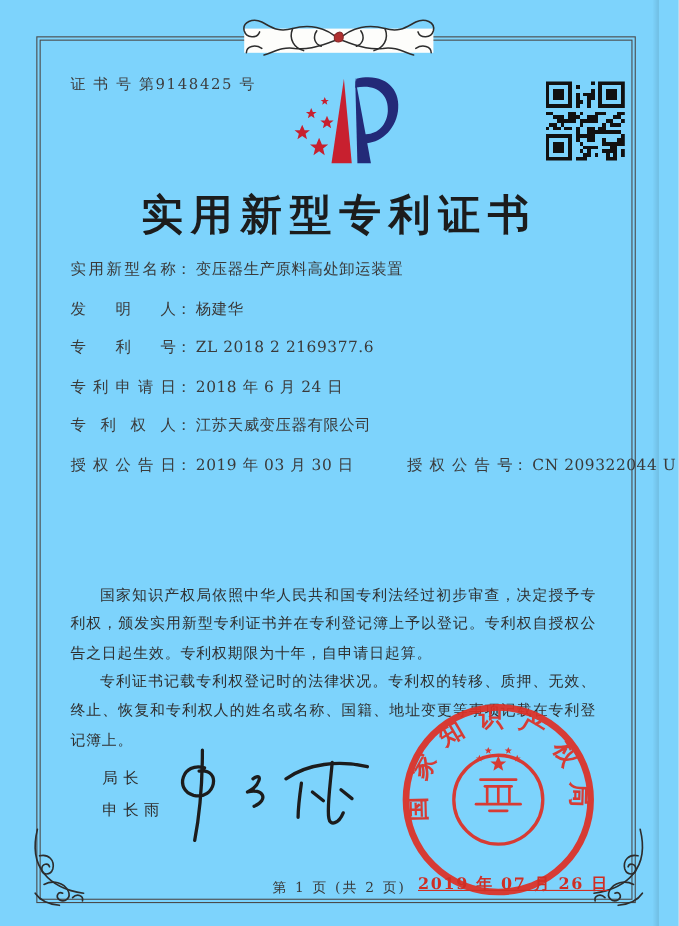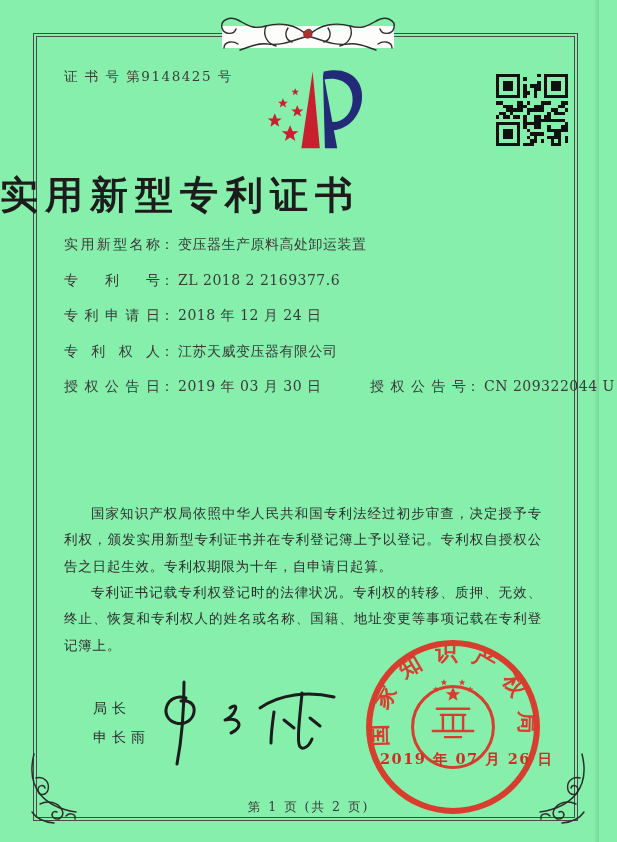--- a/index.html
+++ b/index.html
@@ -1,54 +1,54 @@
 <!DOCTYPE html>
 <html><head>
 <meta charset="utf-8">
 <style>
   html,body{margin:0;padding:0;background:#e9e7e3;}
   .page{
     position:relative;width:617px;height:842px;margin:0 auto;
-    background:#86efac;overflow:hidden;
+    background:#7dd3fc;overflow:hidden;
     font-family:"DejaVu Serif","Liberation Serif",serif;color:#333;
   }
   .page::after{content:"";position:absolute;top:0;right:18px;width:6px;height:100%;
     background:linear-gradient(90deg,rgba(0,0,0,0),rgba(0,0,0,.10));pointer-events:none;}
   .frame{
     position:absolute;left:33px;top:33px;width:545px;height:788px;
     border:4px double #4a4a4a;box-sizing:border-box;
   }
   .ornament-top{position:absolute;left:208px;top:10px;width:200px;height:52px;}
   .corner-flourish{position:absolute;width:52px;height:74px;}
   .corner-flourish.left{left:26px;top:752px;}
   .corner-flourish.right{left:538px;top:752px;transform:scaleX(-1);}
   .cert-no{position:absolute;left:64px;top:68px;font-size:13.5px;letter-spacing:1.5px;color:#3c3c3c;}
   .logo{position:absolute;left:243px;top:58px;width:128px;height:108px;}
   .qr{position:absolute;left:496px;top:74px;width:72px;height:72px;}
   .title{
-    position:absolute;left:0;right:0;top:170px;
+    position:absolute;left:0;right:0;top:170px;text-align:center;
     font-size:38px;font-weight:bold;letter-spacing:7px;color:#1c1c1c;
   }
   .fields{position:absolute;left:64px;top:236px;width:478px;font-size:14px;color:#3a3a3a;}
   .frow{margin-bottom:17.5px;white-space:nowrap;}
   .lbl{display:inline-block;width:96px;text-align:justify;text-align-last:justify;vertical-align:bottom;}
   .colon{display:inline-block;margin-right:4px;}
   .val{letter-spacing:.5px;}
   .pair2{display:inline-block;margin-left:44px;}
   .body-text{
-    position:absolute;left:64px;top:500px;width:478px;
+    position:absolute;left:64px;top:528px;width:478px;
     font-size:13.5px;line-height:1.95;letter-spacing:.8px;color:#2f2f2f;text-align:justify;
   }
   .body-text p{margin:0;text-indent:2em;}
   .signatory{position:absolute;left:93px;top:694px;font-size:14px;letter-spacing:5px;color:#2e2e2e;line-height:2.1;}
   .signature{position:absolute;left:150px;top:678px;width:195px;height:95px;}
   .seal{position:absolute;left:362px;top:636px;width:182px;height:182px;opacity:.92;}
   .seal-date{
-    position:absolute;left:380px;top:750px;font-size:14.5px;font-weight:bold;
-    color:#cf2e24;letter-spacing:1.5px;white-space:nowrap;
+    position:absolute;left:380px;top:794px;font-size:14.5px;font-weight:bold;
+    color:#cf2e24;letter-spacing:1.5px;white-space:nowrap;text-decoration:underline;
   }
   .footer{position:absolute;left:0;right:0;top:799px;text-align:center;font-size:12.5px;letter-spacing:2px;color:#3a3a3a;}
 </style>
 </head>
 <body>
 
 <div class="page">
 
   <div class="frame"></div>
 
@@ -244,24 +244,27 @@
       </g>
     </svg>
 
   <div class="title">实用新型专利证书</div>
 
   <div class="fields">
     <div class="frow">
       <span class="lbl">实用新型名称</span><span class="colon">：</span><span class="val">变压器生产原料高处卸运装置</span>
     </div>
     <div class="frow">
+      <span class="lbl">发明人</span><span class="colon">：</span><span class="val">杨建华</span>
+    </div>
+    <div class="frow">
       <span class="lbl">专利号</span><span class="colon">：</span><span class="val">ZL 2018 2 2169377.6</span>
     </div>
     <div class="frow">
-      <span class="lbl">专利申请日</span><span class="colon">：</span><span class="val">2018 年 12 月 24 日</span>
+      <span class="lbl">专利申请日</span><span class="colon">：</span><span class="val">2018 年 6 月 24 日</span>
     </div>
     <div class="frow">
       <span class="lbl">专利权人</span><span class="colon">：</span><span class="val">江苏天威变压器有限公司</span>
     </div>
     <div class="frow">
       <span>
         <span class="lbl">授权公告日</span><span class="colon">：</span><span class="val">2019 年 03 月 30 日</span>
       </span>
       <span class="pair2">
         <span class="lbl">授权公告号</span><span class="colon">：</span><span class="val">CN 209322044 U</span>

